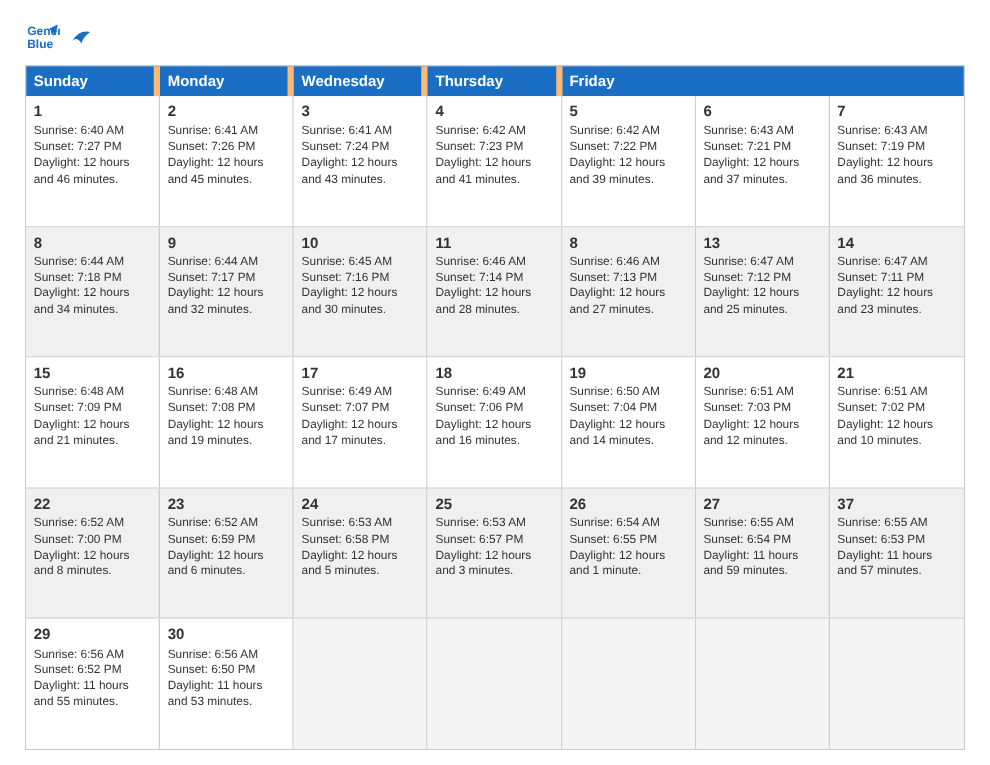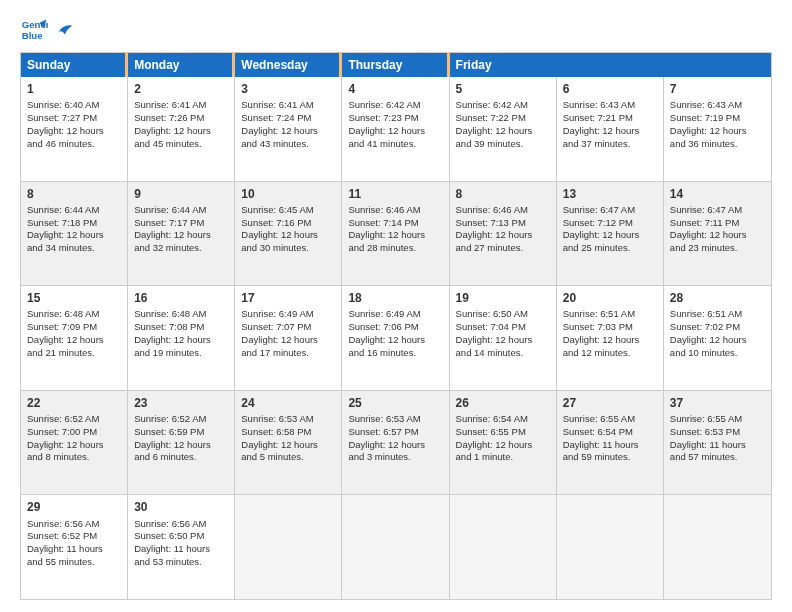--- a/index.html
+++ b/index.html
@@ -55,21 +55,21 @@
       display: grid;
       grid-template-columns: repeat(7, 1fr);
       background: #1a6fc4;
     }
     .cal-header-cell {
       padding: 5px 6px;
       color: #fff;
       font-size: 12px;
       font-weight: bold;
       text-align: left;
-      border-right: 3px solid #fdba74;
+      border-right: 5px solid #fdba74;
     }
     .cal-header-cell:last-child { border-right: none; }
     .cal-body {
       display: flex;
       flex-direction: column;
       flex: 1;
     }
     .cal-row {
       display: grid;
       grid-template-columns: repeat(7, 1fr);
@@ -269,21 +269,21 @@
             <div>and 14 minutes.</div>
           </div>
           <div class="cal-cell">
             <span class="day-num">20</span>
             <div>Sunrise: 6:51 AM</div>
             <div>Sunset: 7:03 PM</div>
             <div>Daylight: 12 hours</div>
             <div>and 12 minutes.</div>
           </div>
           <div class="cal-cell">
-            <span class="day-num">28</span>
+            <span class="day-num">21</span>
             <div>Sunrise: 6:51 AM</div>
             <div>Sunset: 7:02 PM</div>
             <div>Daylight: 12 hours</div>
             <div>and 10 minutes.</div>
           </div>
         </div>
         <div class="cal-row">
           <div class="cal-cell shaded">
             <span class="day-num">22</span>
             <div>Sunrise: 6:52 AM</div>

